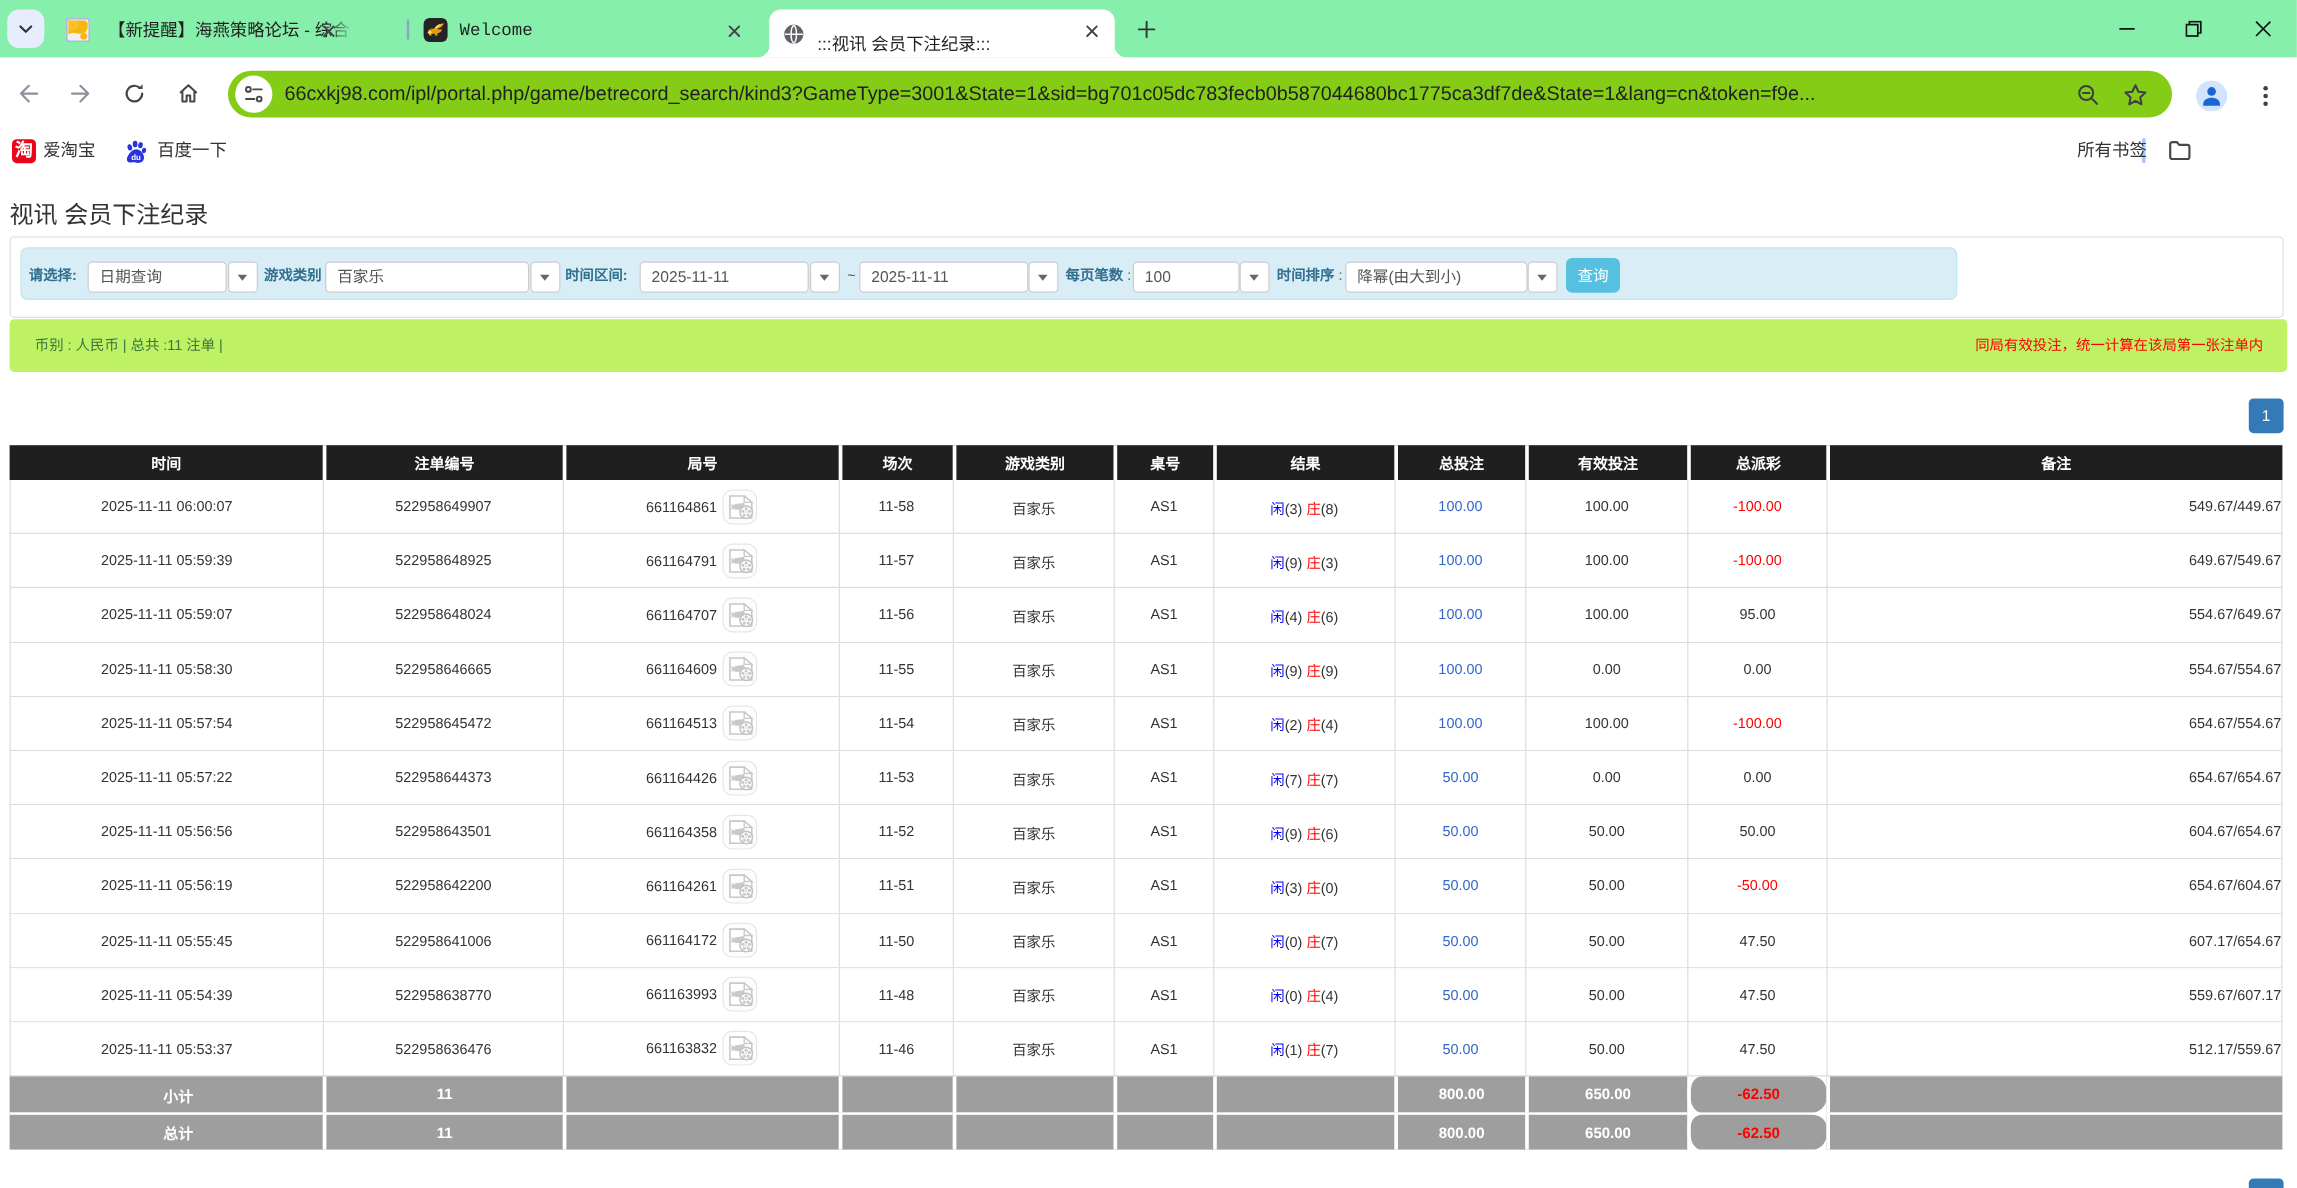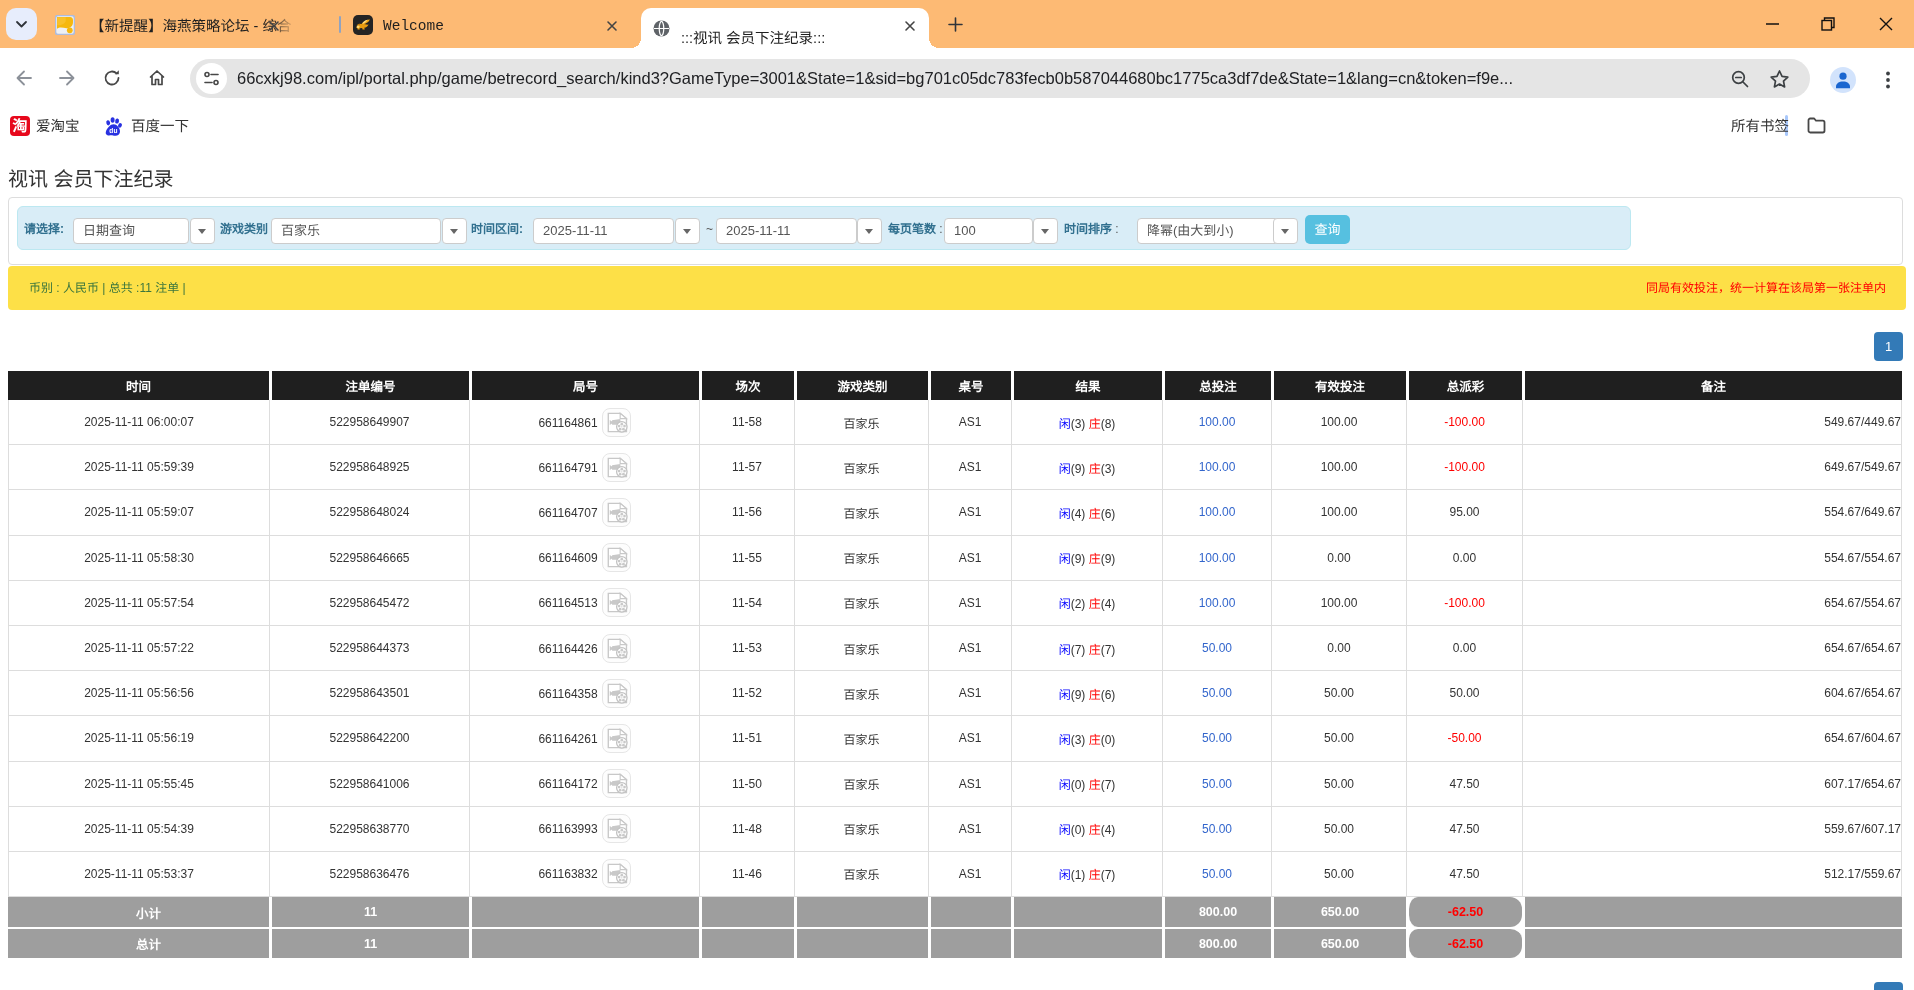--- a/index.html
+++ b/index.html
@@ -1,52 +1,52 @@
 <!DOCTYPE html>
 <html lang="zh-CN"><head>
 <meta charset="utf-8">
 <title>:::视讯 会员下注纪录:::</title>
 <style>
 * { margin:0; padding:0; box-sizing:border-box; }
 html,body { width:1914px; height:990px; background:#fff; font-family:"Liberation Sans",sans-serif; overflow:hidden; }
 .abs { position:absolute; }
 
 
-#tabstrip { position:absolute; left:0; top:0; width:1914px; height:48px; background:#fdba74; }
+#tabstrip { position:absolute; left:0; top:0; width:1914px; height:48px; background:#86efac; }
 #chevbtn { position:absolute; left:6px; top:8px; width:31px; height:32px; border-radius:10px; background:#e7edfc; }
 .tab { position:absolute; top:8px; height:40px; }
 .tabtitle { position:absolute; top:0; height:36px; line-height:36px; font-size:14.5px; color:#1f1f1f; white-space:nowrap; overflow:hidden; }
 .tabx { position:absolute; top:11px; width:14px; height:14px; }
 .fade1 { -webkit-mask-image:linear-gradient(90deg,#000 88%,transparent 100%); mask-image:linear-gradient(90deg,#000 88%,transparent 100%); }
 #tabsep1 { position:absolute; left:339px; top:16px; width:2px; height:17px; background:#91a3c0; border-radius:1px; }
 #tab3 { position:absolute; left:641px; top:8px; width:288px; height:40px; background:#fff; border-radius:10px 10px 0 0; }
 #tab3 .flare { position:absolute; bottom:0; width:10px; height:10px; }
 #newtab { position:absolute; left:948px; top:17px; }
 .winctl { position:absolute; top:17px; }
 
 #toolbar { position:absolute; left:0; top:48px; width:1914px; height:57px; background:#fff; }
-#pill { position:absolute; left:190px; top:11px; width:1620px; height:39px; background:#e5e5e5; border-radius:20px; }
+#pill { position:absolute; left:190px; top:11px; width:1620px; height:39px; background:#84cc16; border-radius:20px; }
 #pillcirc { position:absolute; left:6px; top:4px; width:31px; height:31px; border-radius:50%; background:#fff; }
 #urltext { position:absolute; left:47px; top:0; height:39px; line-height:39px; font-size:16.5px; color:#202124; white-space:nowrap; }
 
 #bookbar { position:absolute; left:0; top:105px; width:1914px; height:42px; background:#fff; }
 .bktext { position:absolute; top:12px; font-size:14.5px; color:#333; line-height:18px; }
 #tbicon { position:absolute; left:10px; top:11px; width:20px; height:20px; background:#e7081c; border-radius:4px; color:#fff; font-size:15px; line-height:20px; text-align:center; font-weight:bold; }
 #allbm-bar { position:absolute; left:1785px; top:10px; width:3px; height:21px; background:#a8c7fa; border-radius:2px; }
 
 
 #pagetitle { position:absolute; left:8px; top:163px; font-size:20px; color:#333; }
 #filterbox { position:absolute; left:8px; top:197px; width:1895px; height:68px; background:#fff; border:1px solid #ddd; border-radius:4px; }
 #filterblue { position:absolute; left:8px; top:8px; width:1614px; height:44px; background:#d9edf7; border:1px solid #bce8f1; border-radius:6px; }
 .flabel { position:absolute; top:0; height:44px; line-height:44px; font-size:12px; font-weight:bold; color:#31708f; white-space:nowrap; }
 .finput { position:absolute; top:11px; height:26px; background:#fff; border:1px solid #ccc; border-radius:4px; font-size:13px; color:#555; line-height:24px; padding-left:9px; white-space:nowrap; }
 .farrow { position:absolute; top:11px; width:25px; height:26px; background:#fff; border:1px solid #ccc; border-radius:4px; }
 .farrow:after { content:""; position:absolute; left:7px; top:10px; border-left:4.5px solid transparent; border-right:4.5px solid transparent; border-top:5px solid #666; }
 #qbtn { position:absolute; left:1287px; top:8px; width:45px; height:29px; background:#56c0e0; border-radius:5px; color:#fff; font-size:13px; text-align:center; line-height:29px; }
-#greenbar { position:absolute; left:8px; top:266px; width:1898px; height:44px; background:#fde047; border-radius:4px;padding-left:24px; }
+#greenbar { position:absolute; left:8px; top:266px; width:1898px; height:44px; background:#bef264; border-radius:4px;padding-left:24px; }
 #greenbar .l { position:absolute; left:21px; top:0; height:44px; line-height:44px; font-size:12px; color:#3c763d; }
 #greenbar .r { position:absolute; right:20px; top:0; height:44px; line-height:44px; font-size:12px; color:#f00; }
 #pag1 { position:absolute; left:1874px; top:332px; width:29px; height:29px; background:#337ab7; border-radius:4px; color:#fff; font-size:13px; text-align:center; line-height:29px; }
 #pag2 { position:absolute; left:1874px; top:982px; width:29px; height:29px; background:#337ab7; border-radius:4px; }
 
 
 #tbl { position:absolute; left:8px; top:371px; width:1894px; border-collapse:separate; border-spacing:0; table-layout:fixed; font-size:12px; color:#333; }
 #tbl th { background:#1f1f1f; color:#fff; font-weight:bold; font-size:12.5px; height:29px; border-left:3px solid #fff; padding:0; text-align:center; }
 #tbl th:first-child { border-left:none; }
 #tbl td { text-align:center; padding:0; }
@@ -201,21 +201,21 @@
     <span class="flabel" style="left:453px;">时间区间:</span>
     <span class="finput" style="left:515px;width:141px;">2025-11-11</span>
     <span class="farrow" style="left:657px;"></span>
     <span class="flabel" style="left:688px;font-weight:normal;color:#555;">~</span>
     <span class="finput" style="left:698px;width:141px;">2025-11-11</span>
     <span class="farrow" style="left:839px;"></span>
     <span class="flabel" style="left:870px;">每页笔数<span style="font-weight:normal;color:#555;"> :</span></span>
     <span class="finput" style="left:926px;width:89px;">100</span>
     <span class="farrow" style="left:1015px;"></span>
     <span class="flabel" style="left:1046px;text-align:center;">时间排序<span style="font-weight:normal;color:#555;"> :</span></span>
-    <span class="finput" style="left:1103px;width:152px;margin-left:16px;">降幂(由大到小)</span>
+    <span class="finput" style="left:1103px;width:152px;">降幂(由大到小)</span>
     <span class="farrow" style="left:1255px;"></span>
     <span id="qbtn">查询</span>
   </div>
 </div>
 <div id="greenbar">
     <span class="l">币别 : 人民币 | 总共 :11 注单 |</span>
     <span class="r">同局有效投注，统一计算在该局第一张注单内</span>
   </div>
 <div id="pag1">1</div>
 

